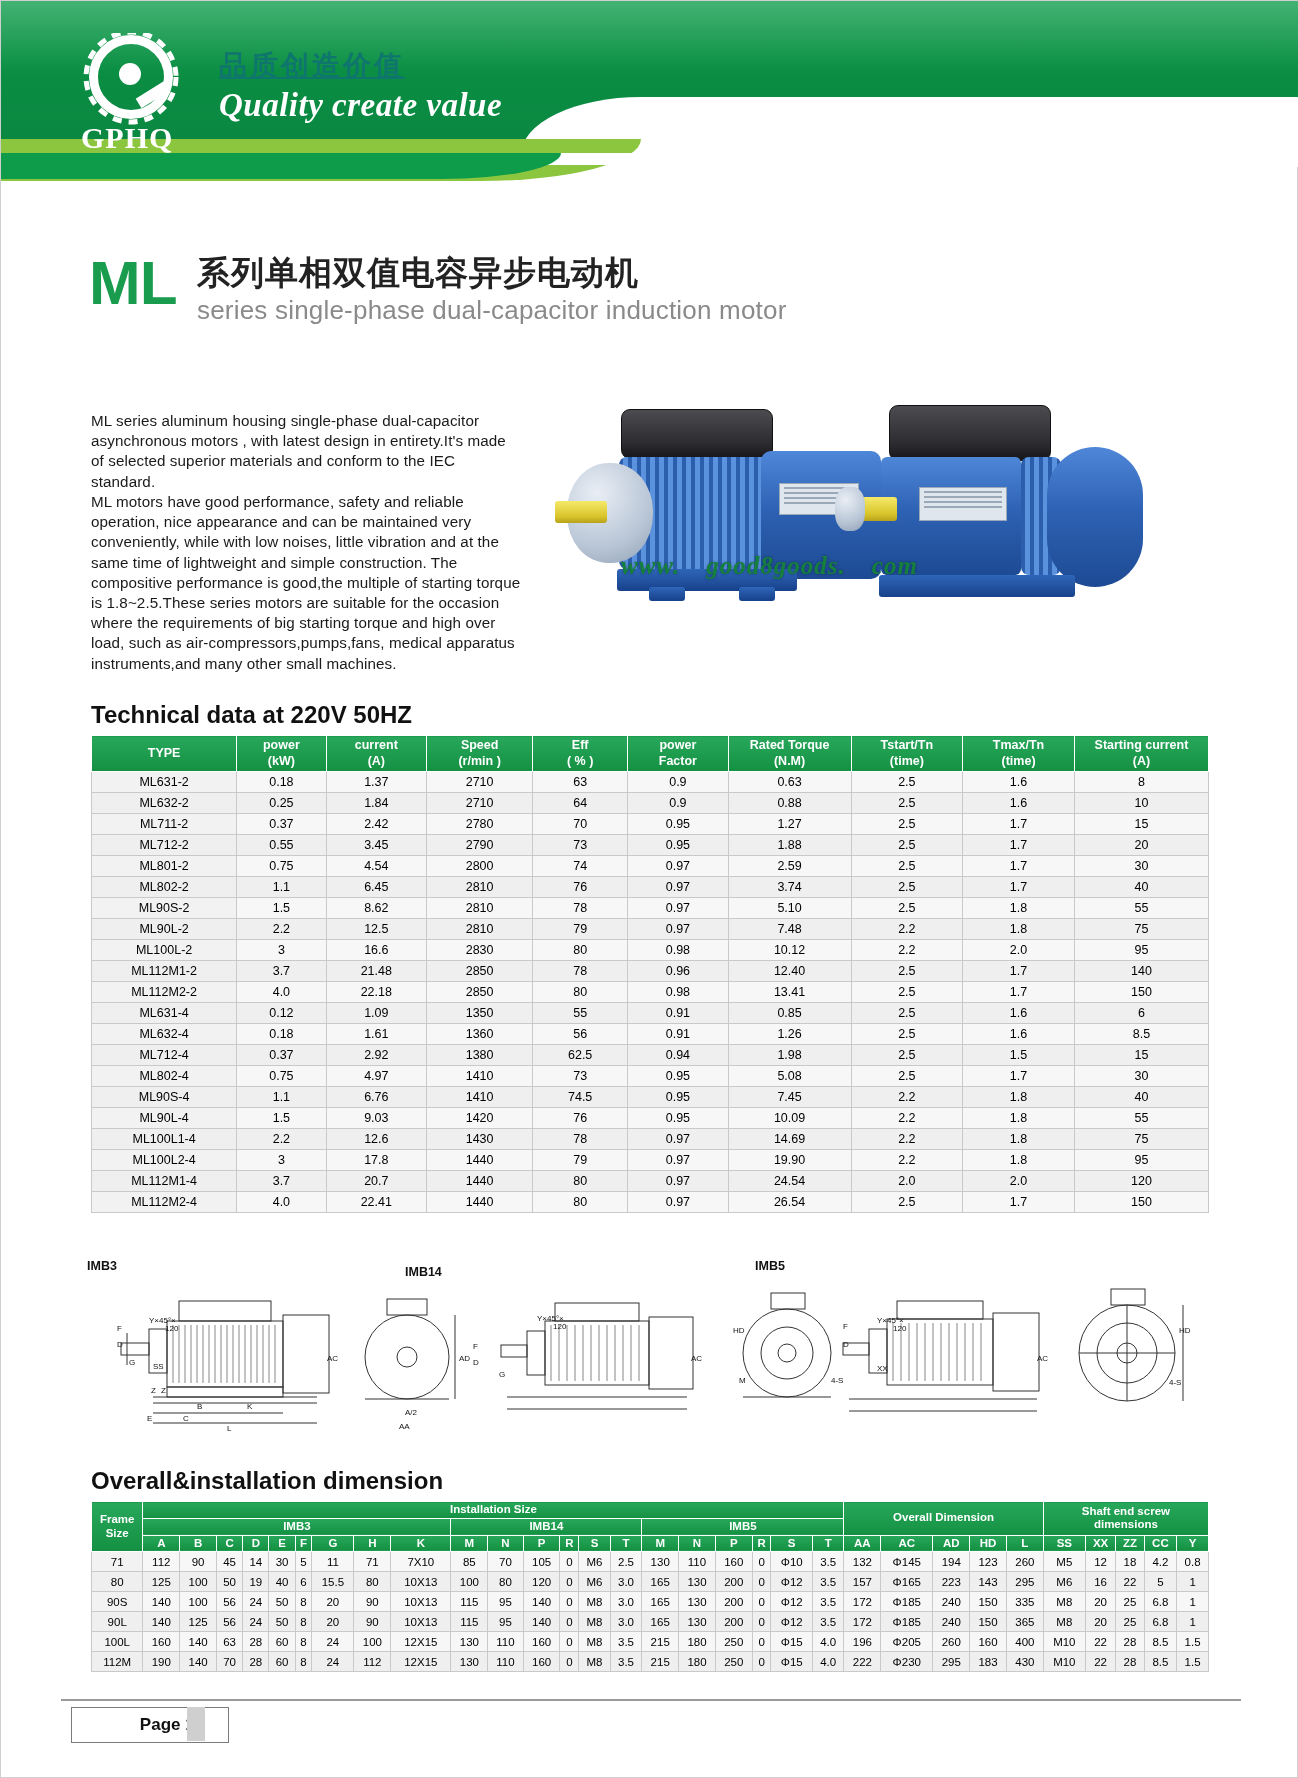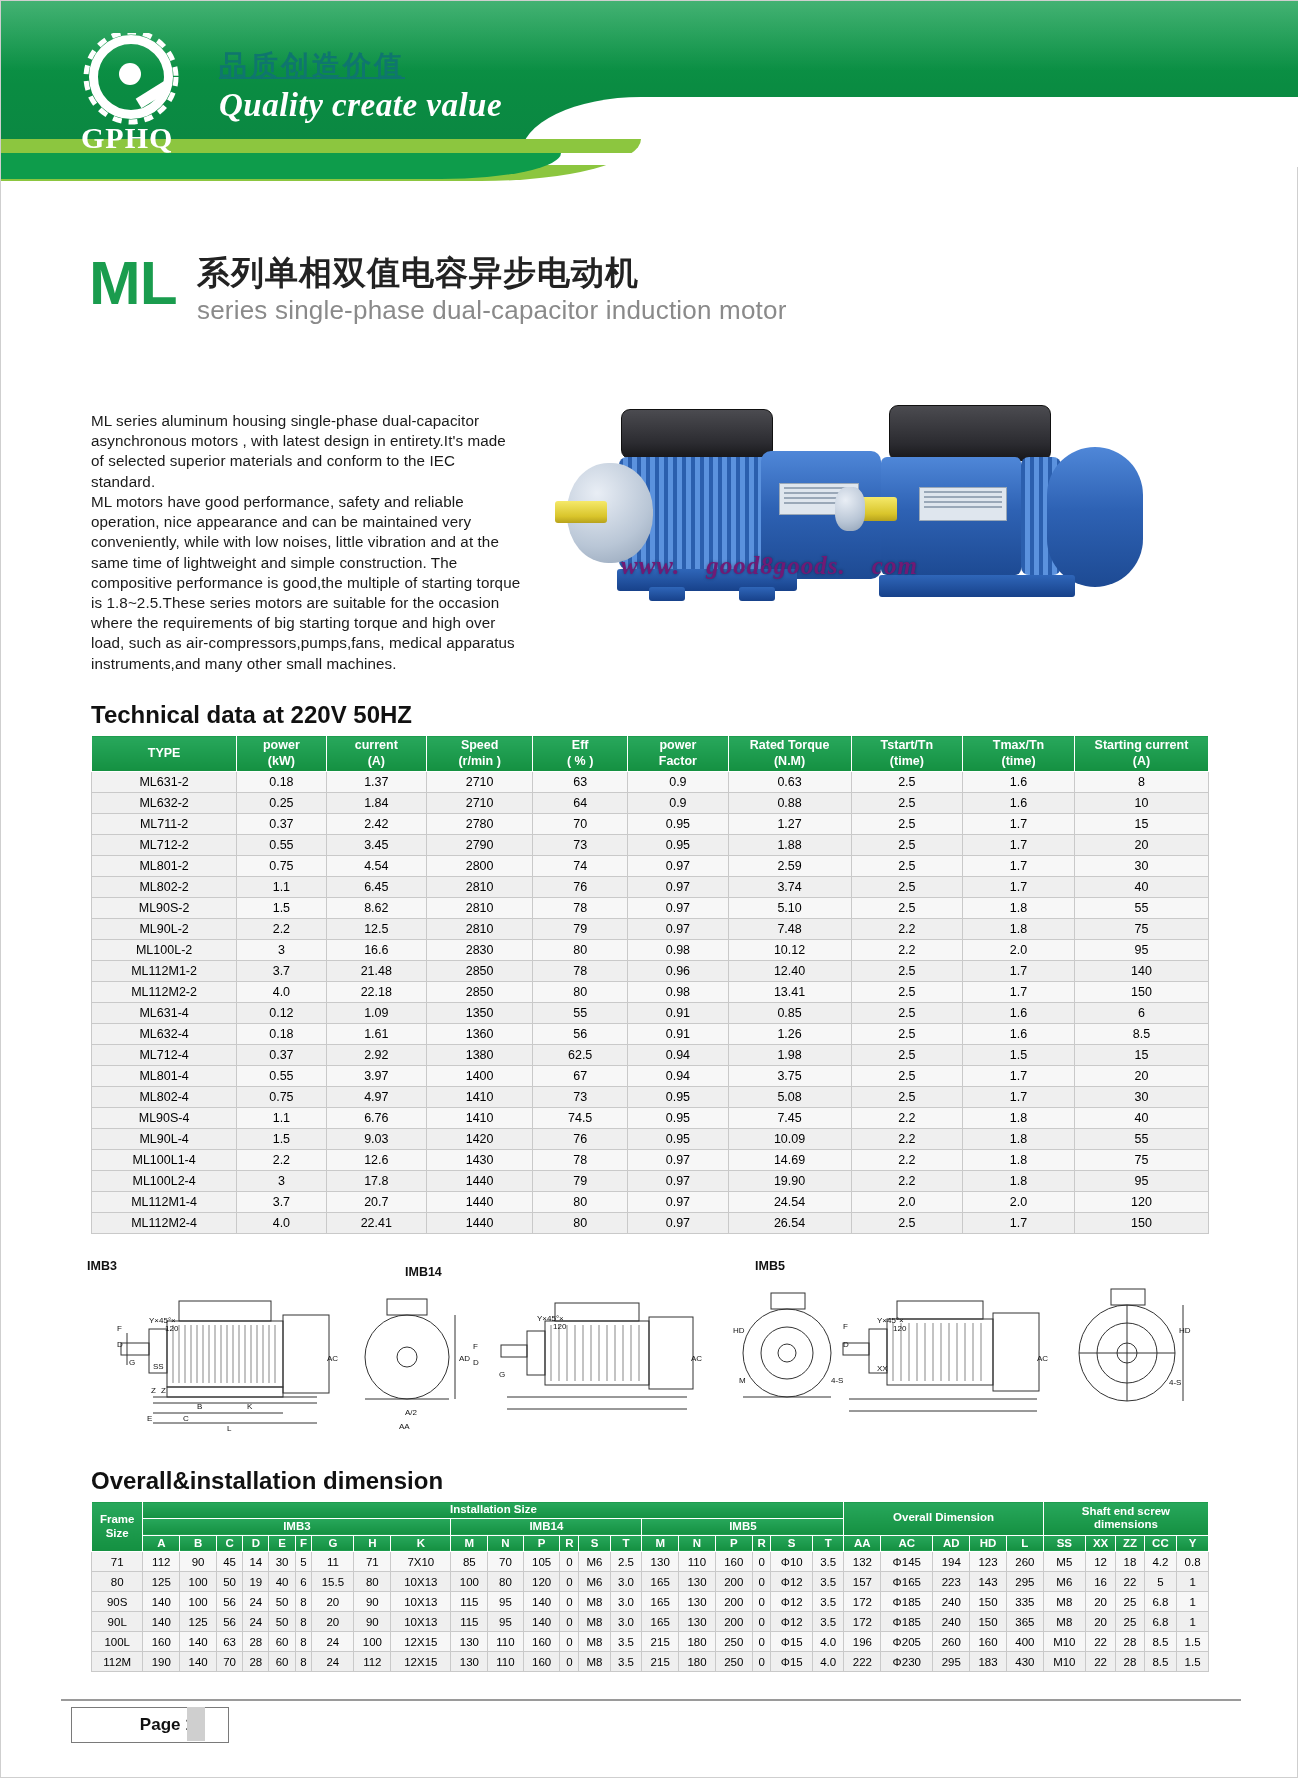--- a/index.html
+++ b/index.html
@@ -140,21 +140,21 @@
   }
   .m-plate{
     position:absolute;background:#dfe6ee;border:1px solid #9aa8b8;
   }
   .m-plate i{
     display:block;height:2px;background:#9aa8b8;margin:3px 4px;
   }
   .watermark{
     position:absolute;left:620px;top:600px;
     font:italic bold 25px "Liberation Serif", serif;
-    color:#701a75;
+    color:#15803d;
     text-shadow:0 0 3px rgba(0,0,0,.35);
     letter-spacing:1px;
   }
 
   
   .sec-h{
     position:absolute;
     font:bold 24px "Liberation Sans", sans-serif;
     color:#111;
   }
@@ -507,32 +507,20 @@
           <td class="type">ML712-4</td>
           <td>0.37</td>
           <td>2.92</td>
           <td>1380</td>
           <td>62.5</td>
           <td>0.94</td>
           <td>1.98</td>
           <td>2.5</td>
           <td>1.5</td>
           <td>15</td>
-        </tr>
-        <tr>
-          <td class="type">ML801-4</td>
-          <td>0.55</td>
-          <td>3.97</td>
-          <td>1400</td>
-          <td>67</td>
-          <td>0.94</td>
-          <td>3.75</td>
-          <td>2.5</td>
-          <td>1.7</td>
-          <td>20</td>
         </tr>
         <tr>
           <td class="type">ML802-4</td>
           <td>0.75</td>
           <td>4.97</td>
           <td>1410</td>
           <td>73</td>
           <td>0.95</td>
           <td>5.08</td>
           <td>2.5</td>

